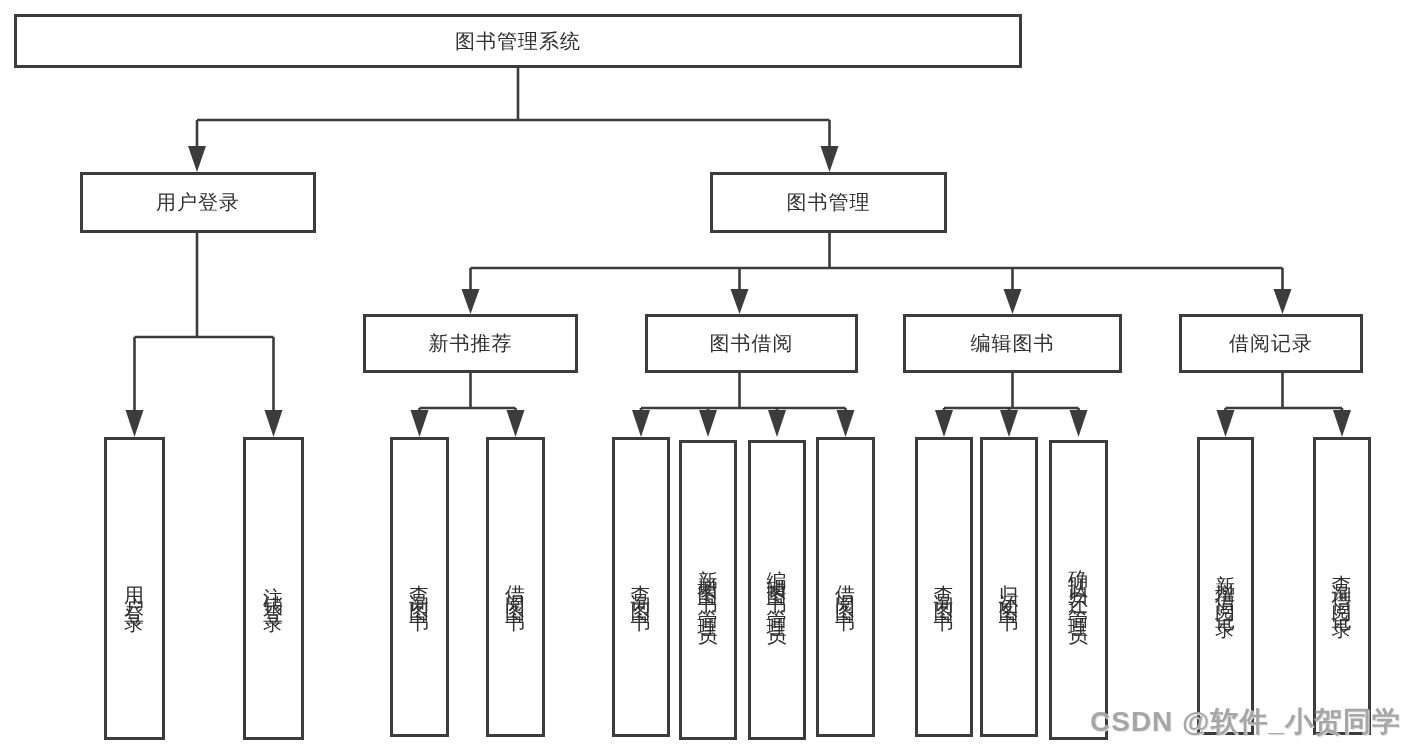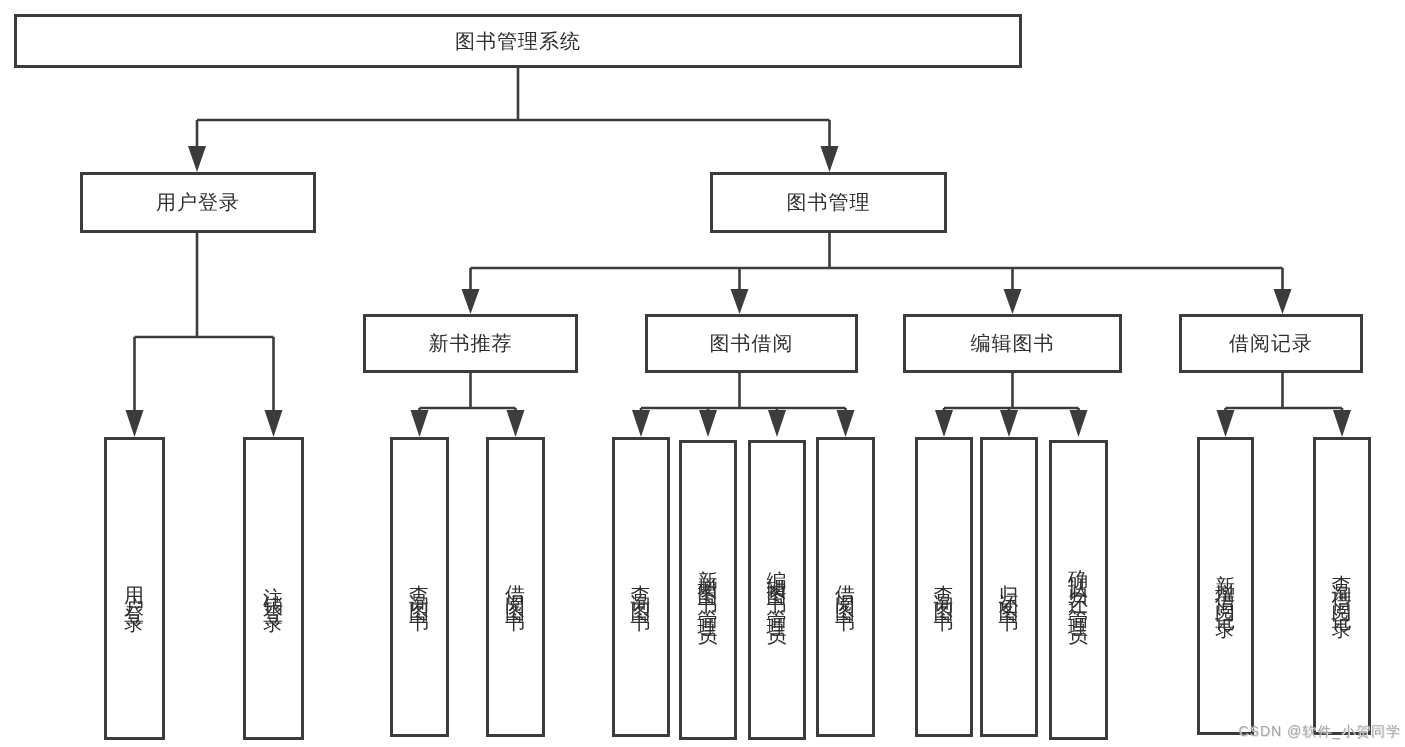--- a/index.html
+++ b/index.html
@@ -30,26 +30,27 @@
   .vnode{
     writing-mode:vertical-rl;
     text-orientation:mixed;
     font-size:20px;
     letter-spacing:9px;
     line-height:1.0;
   }
   #watermark{
     position:absolute;
     right:4px;bottom:6px;
-    font-size:14px;
+    font-size:28px;
     color:#a6a6a6;
     text-shadow:1px 1px 0 #e3e3e3;
     letter-spacing:1px;
     z-index:2;
     white-space:nowrap;
+    font-weight:bold;
   }
 </style>
 </head>
 <body>
 
 <div id="stage">
 
   <svg id="wires" width="1405" height="747" viewBox="0 0 1405 747">
     <g stroke="#3c3c3c" stroke-width="2.6" fill="none">
 

